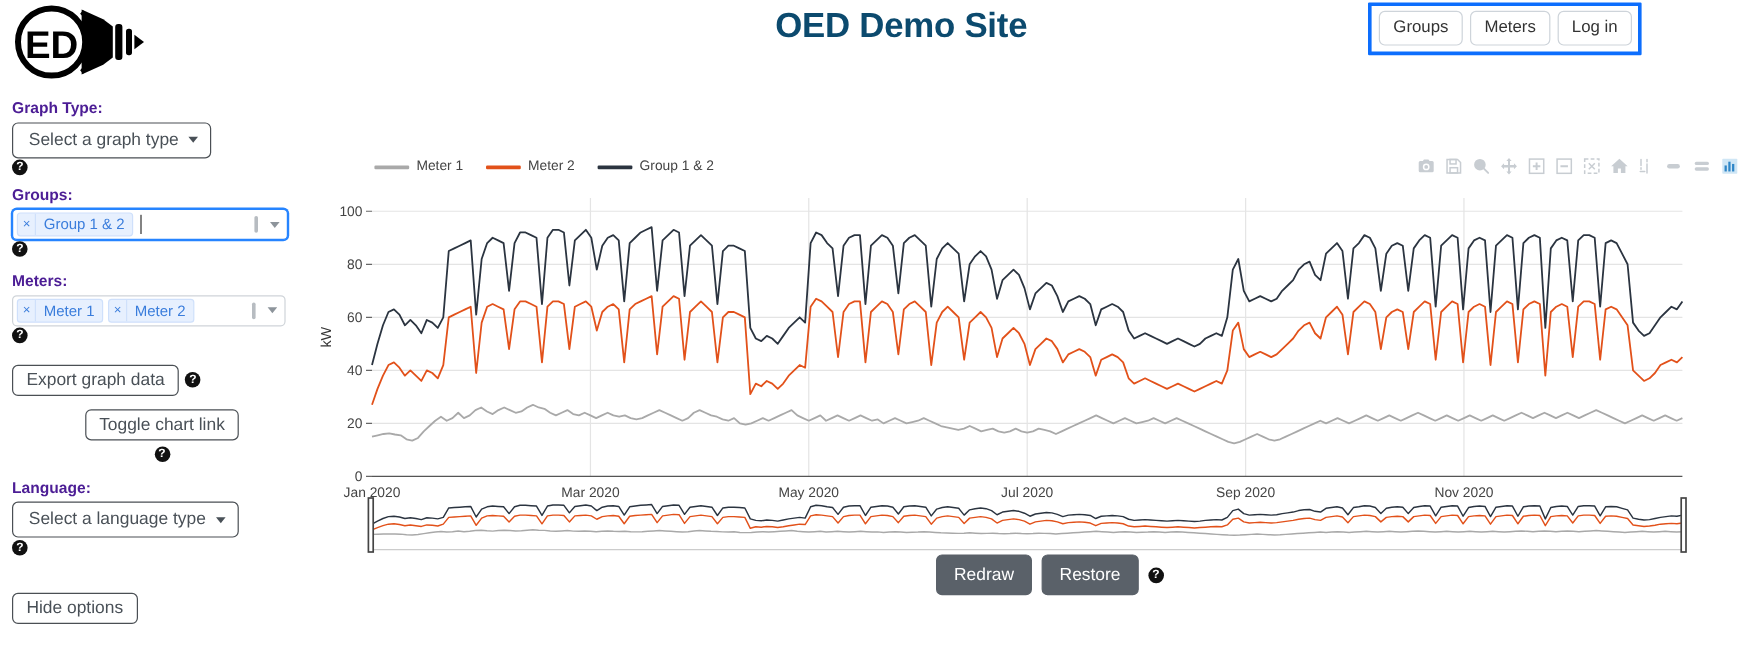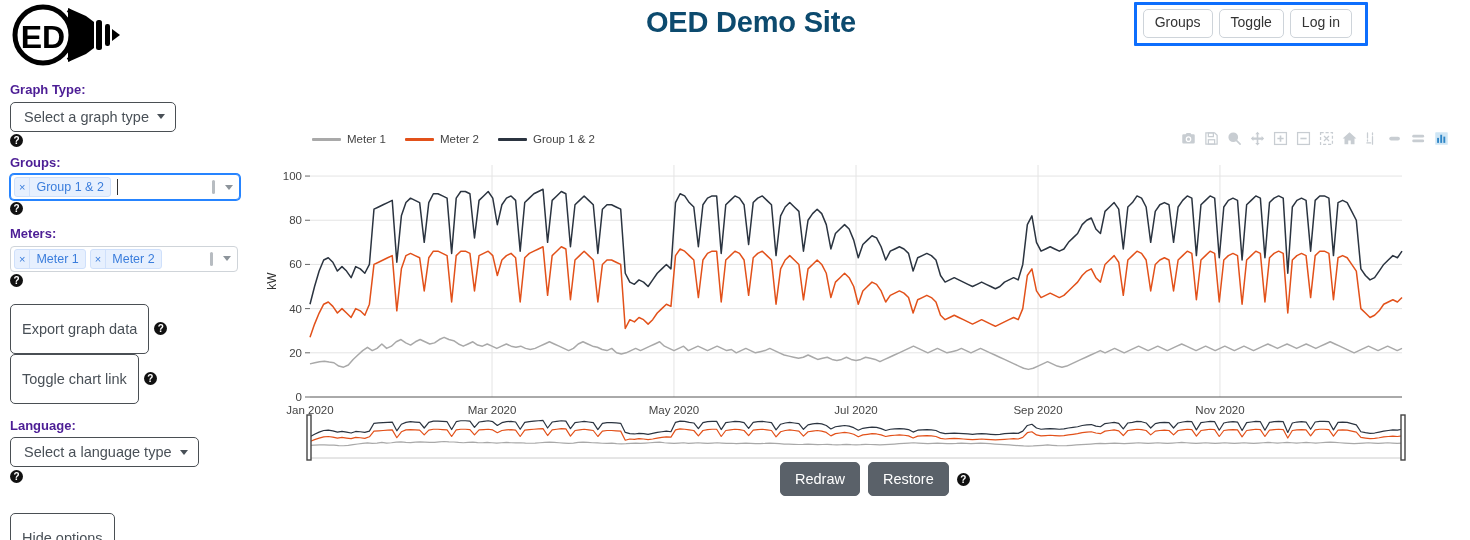--- a/index.html
+++ b/index.html
@@ -23,21 +23,21 @@
     position: absolute; left: 16px; top: 6px; width: 1470px;
     text-align: center;
     font-size: 29px; font-weight: bold;
     color: #0c4a6e;
     letter-spacing: -0.2px;
   }
 
   
   .nav-focus-ring {
     position: absolute; right: 6px; top: 2px;
-    padding: 4px 13px 5px 6px;
+    padding: 4px 5px 5px 6px;
     border: 3px solid #0d6efd;
     background: #fff;
     display: flex; align-items: flex-start; gap: 6px;
     border-radius: 1px;
   }
   .nav-btn {
     border: 1px solid #ced4da;
     background: #fff;
     color: #333;
     font-size: 14px;
@@ -159,21 +159,21 @@
     display: flex; align-items: center; justify-content: center;
   }
   .ms-arrow .caret { border-top-color: #8d949b; }
 
   .plain-btn {
     display: inline-block;
     border: 1px solid #4a4f54;
     background: #fff;
     color: #495057;
     font-size: 14.5px;
-    padding: 16px 11px;
+    padding: 4px 11px;
     border-radius: 5px;
     cursor: pointer;
     font-family: "Liberation Sans", sans-serif;
   }
   .btn-row { display: flex; align-items: center; gap: 5px; }
 
   
   .chart-area {
     position: absolute; left: 262px; top: 125px;
     width: 1200px; height: 340px;
@@ -234,21 +234,21 @@
     </svg>
   </div>
 
   <div class="site-title">OED Demo Site</div>
 
   <div class="nav-help">
     <span class="help-icon">?</span>
   </div>
   <div class="nav-focus-ring">
     <button class="nav-btn">Groups</button>
-    <button class="nav-btn">Toggle</button>
+    <button class="nav-btn">Meters</button>
     <button class="nav-btn">Log in</button>
   </div>
 
   <div class="panel">
 
     <div class="field-label">Graph Type:</div>
     <div class="dropdown-btn">
       <span>Select a graph type</span>
       <span class="caret"></span>
     </div>
@@ -298,21 +298,21 @@
     <div class="help-row">
       <span class="help-icon">?</span>
     </div>
 
     <div class="btn-row" style="margin-top:17px;">
       <button class="plain-btn">Export graph data</button>
       <span class="help-icon">?</span>
     </div>
 
 
-    <div class="btn-row" style="">
+    <div class="btn-row" style="margin-top:11px;flex-direction:column;">
       <button class="plain-btn">Toggle chart link</button>
       <span class="help-icon">?</span>
     </div>
 
     <div class="field-label" style="margin-top:14px;">Language:</div>
     <div class="dropdown-btn">
       <span>Select a language type</span>
       <span class="caret"></span>
     </div>
     <div class="help-row">

